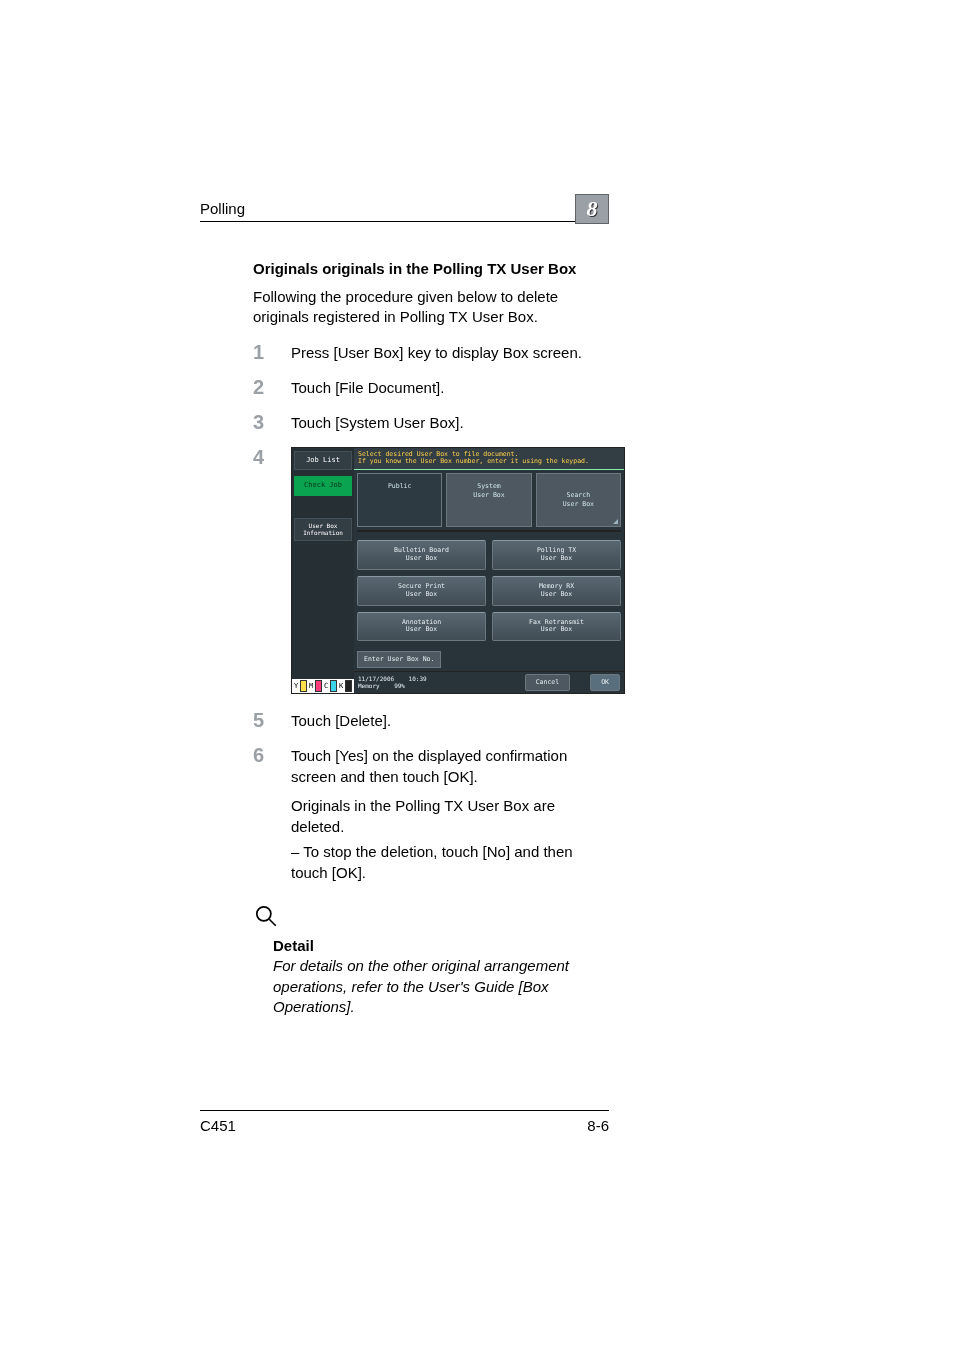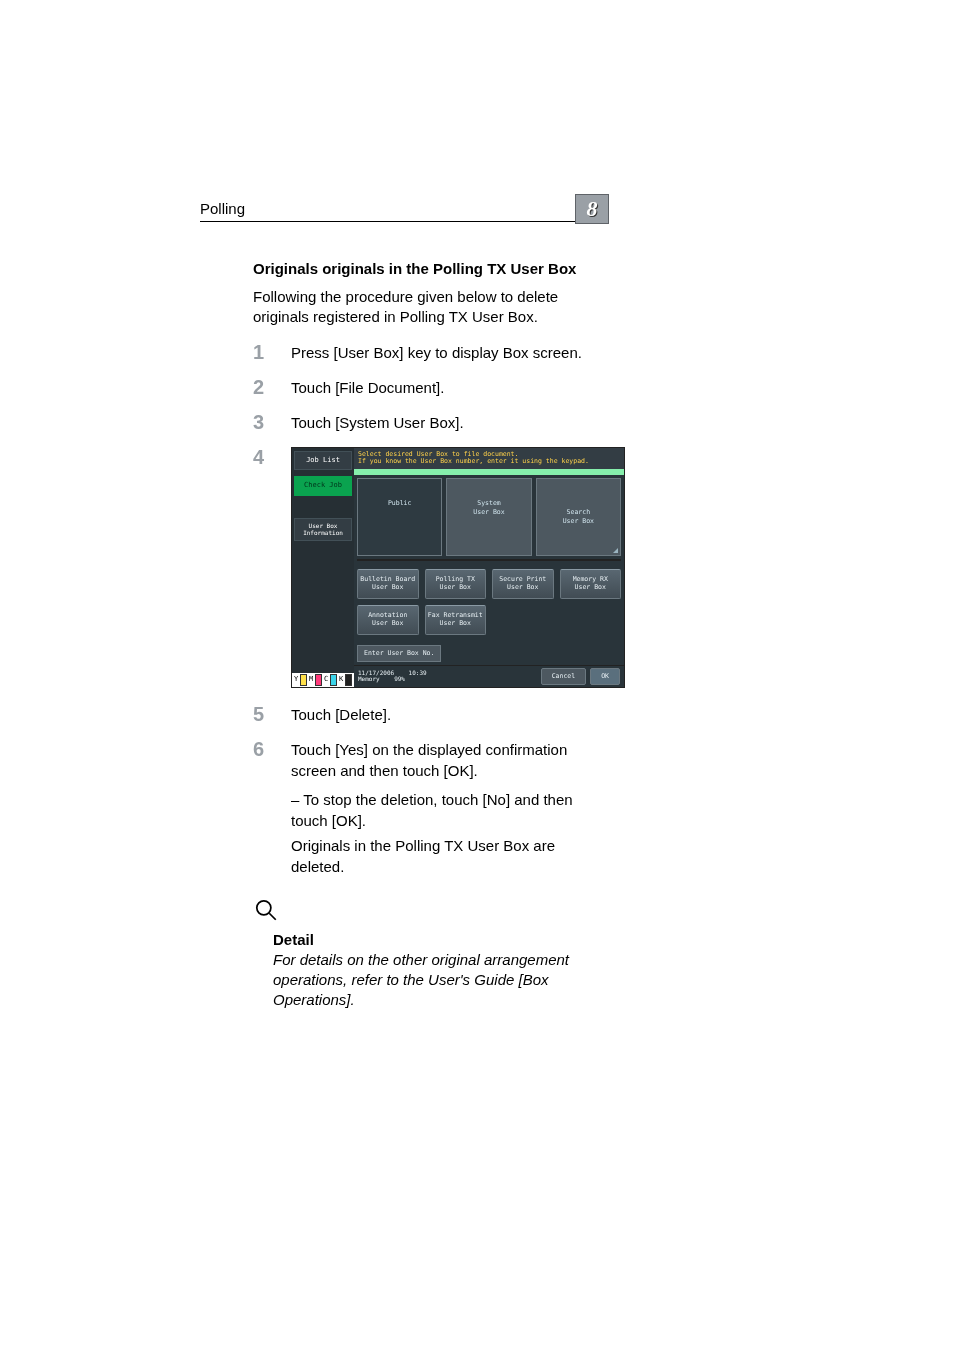--- a/index.html
+++ b/index.html
@@ -118,51 +118,51 @@
   .ind.c { background:#3bd4ea; }
   .ind.k { background:#222; }
 
   .scr-right { flex:1; display:flex; flex-direction:column; }
   .scr-prompt {
     background:#333d44;
     padding:3px 4px;
     color:#ffd24a;
     font-size:6.5px;
     line-height:1.2;
-    border-bottom:6px solid #86efac;
+    border-bottom:1px solid #86efac;
   }
   .tab-row { display:flex; gap:4px; padding:3px; }
   .tab-row .tab {
     flex:1; background:#4d5860; border:1px solid #6b7880;
-    text-align:center; padding:20px 2px; font-size:6.5px;
+    text-align:center; padding:8px 2px; font-size:6.5px;
     color:#cfe3ec; position:relative;
   }
   .tab.sel { background:#2e3a41; }
   .tab .tri {
     position:absolute; right:2px; bottom:2px;
     width:0;height:0;border-left:5px solid transparent;
     border-bottom:5px solid #9ab4c0;
   }
   .divider { height:2px; background:#222; margin:0 3px 2px; }
-  .box-grid { padding:6px 3px 10px; display:grid; grid-template-columns:repeat(4,1fr); gap:6px; }
+  .box-grid { padding:6px 3px 10px; display:grid; grid-template-columns:repeat(2,1fr); gap:6px; }
   .box-btn {
     background:linear-gradient(#596771,#414c54);
     border:1px solid #6b7880; border-top-color:#8a9aa4;
     text-align:center; padding:6px 2px; font-size:6.5px; line-height:1.2;
     color:#e6eef2; border-radius:2px;
   }
   .enter-row { padding:0 3px 3px;text-decoration:underline; }
   .enter-btn {
     display:inline-block; background:#4d5860; border:1px solid #6b7880;
     padding:3px 6px; font-size:6.5px; color:#e6eef2;
   }
   .bottom-row { display:flex; align-items:center; background:#29343a;
     border-top:1px solid #222; padding:2px 4px; gap:6px; }
   .dt { font-size:6px; line-height:1.1; color:#e6eef2; }
-  .bottom-right { margin-left:auto; display:flex; gap:4px; }
+  .bottom-right { margin-left:auto; display:flex; gap:20px; }
   .cancel-btn, .ok-btn {
     padding:3px 10px; font-size:6.5px; border:1px solid #6b7880;
     background:#4d5860; color:#e6eef2; border-radius:2px;
   }
   .ok-btn { background:#5a6f7d; }
 
   
   .detail-block { margin-top: 20px; }
   .mag-icon svg { width:26px; height:26px; }
   .detail-title { font-weight:bold; font-size:15px; margin:4px 0 2px 20px; }
@@ -259,31 +259,35 @@
                 <span class="ok-btn">OK</span>
               </div>
             </div>
           </div>
         </div>
       </li>
       <li>Touch [Delete].</li>
       <li>
         <span>Touch [Yes] on the displayed confirmation screen and then touch [OK].</span>
         <div class="sub-list">
+          <div class="sub-item">Originals in the Polling TX User Box are deleted.</div>
           <div class="sub-item dash"><span>To stop the deletion, touch [No] and then touch [OK].</span></div>
-          <div class="sub-item">Originals in the Polling TX User Box are deleted.</div>
         </div>
       </li>
     </ol>
 
     <div class="detail-block">
       <span class="mag-icon">
         <svg viewBox="0 0 24 24" fill="none" stroke="#000" stroke-width="1.6">
           <circle cx="10" cy="10" r="6.5"></circle>
           <line x1="15" y1="15" x2="21" y2="21"></line>
         </svg>
       </span>
       <div class="detail-title">Detail</div>
       <div class="detail-body">For details on the other original arrangement operations, refer to the User's Guide [Box Operations].</div>
     </div>
   </div>
 
+  <div class="footer">
+    <span>C451</span>
+    <span>8-6</span>
+  </div>
 </div>
 
 </body></html>

